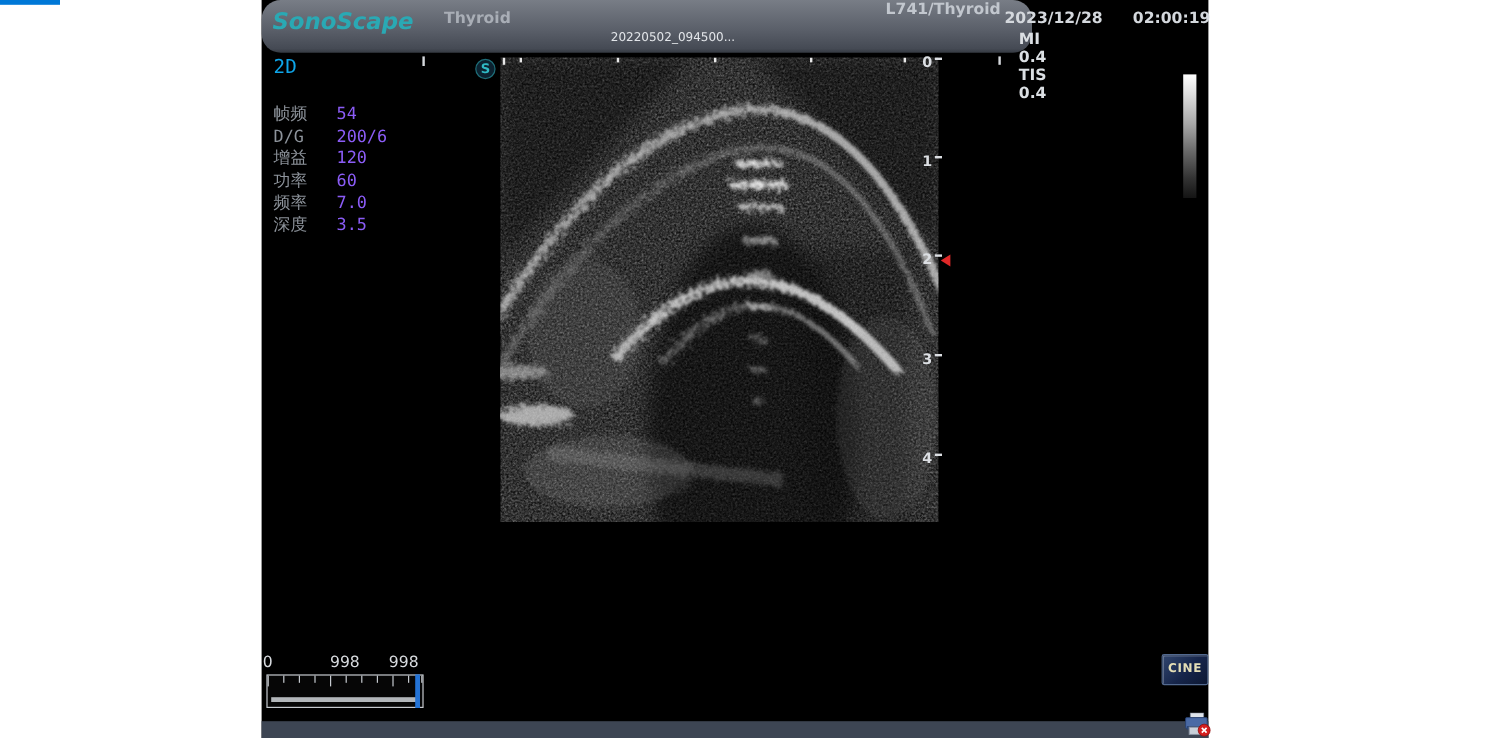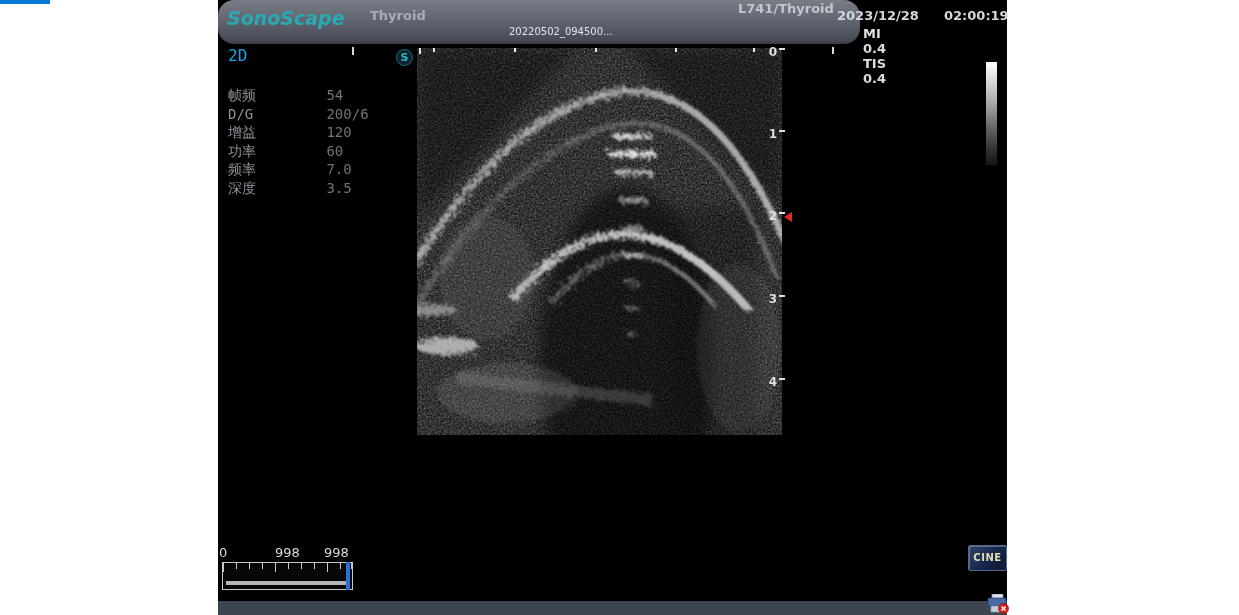--- a/index.html
+++ b/index.html
@@ -15,28 +15,28 @@
   
   .hdr { position:absolute; left:0; top:0; width:642px; height:44px;
          background:linear-gradient(#787d86, #5b606a 55%, #454a54 92%, #353a42);border-radius:16px; }
   .hdr .logo { position:absolute; left:9px; top:7px; font-size:19px; font-weight:bold;
                font-style:italic; color:#2AA9B4; letter-spacing:0px; }
   .hdr .hosp { position:absolute; left:152px; top:8px; font-size:13px; font-weight:bold; color:#a9aeb6; }
   .hdr .preset { position:absolute; left:520px; top:1px; font-size:13px; font-weight:bold; color:#c2c7ce; }
   .hdr .date { position:absolute; left:619px; top:8px; font-size:13px; font-weight:bold; color:#d4d8dd; }
   .hdr .time { position:absolute; left:726px; top:8px; font-size:13px; font-weight:bold; color:#d4d8dd; }
   .hdr .examid { position:absolute; left:291px; top:26px; font-size:10px; color:#e2e5e9; }
-  .hdr .mitis { position:absolute; left:645px; top:26px; font-size:13px; font-weight:bold; color:#dbdfe3; }
+  .hdr .mitis { position:absolute; left:631px; top:26px; font-size:13px; font-weight:bold; color:#dbdfe3; }
 
   
   .params { position:absolute; left:10px; top:46px; font-family:"DejaVu Sans Mono", monospace; }
   .mode { font-size:16px; color:#0ea5e9; height:22px; }
   .prow { height:18.6px; font-size:14px; line-height:18.6px; white-space:nowrap; }
   .plabel { display:inline-block; width:44px; color:#8d939b;margin-top:18px; }
-  .pvalue { color:#737373;margin-left:46px; }
+  .pvalue { color:#8b5cf6; }
 
   
   .tickmark { position:absolute; width:2px; height:8px; background:#d5d8dc; }
 
   
   .smark { position:absolute; left:178px; top:49px; width:17px; height:17px; border-radius:50%;
            background:#0c2230; border:1px solid #1e6d78; color:#2FB9C4; font-size:11px;
            font-weight:bold; text-align:center; line-height:15px; }
 
   

